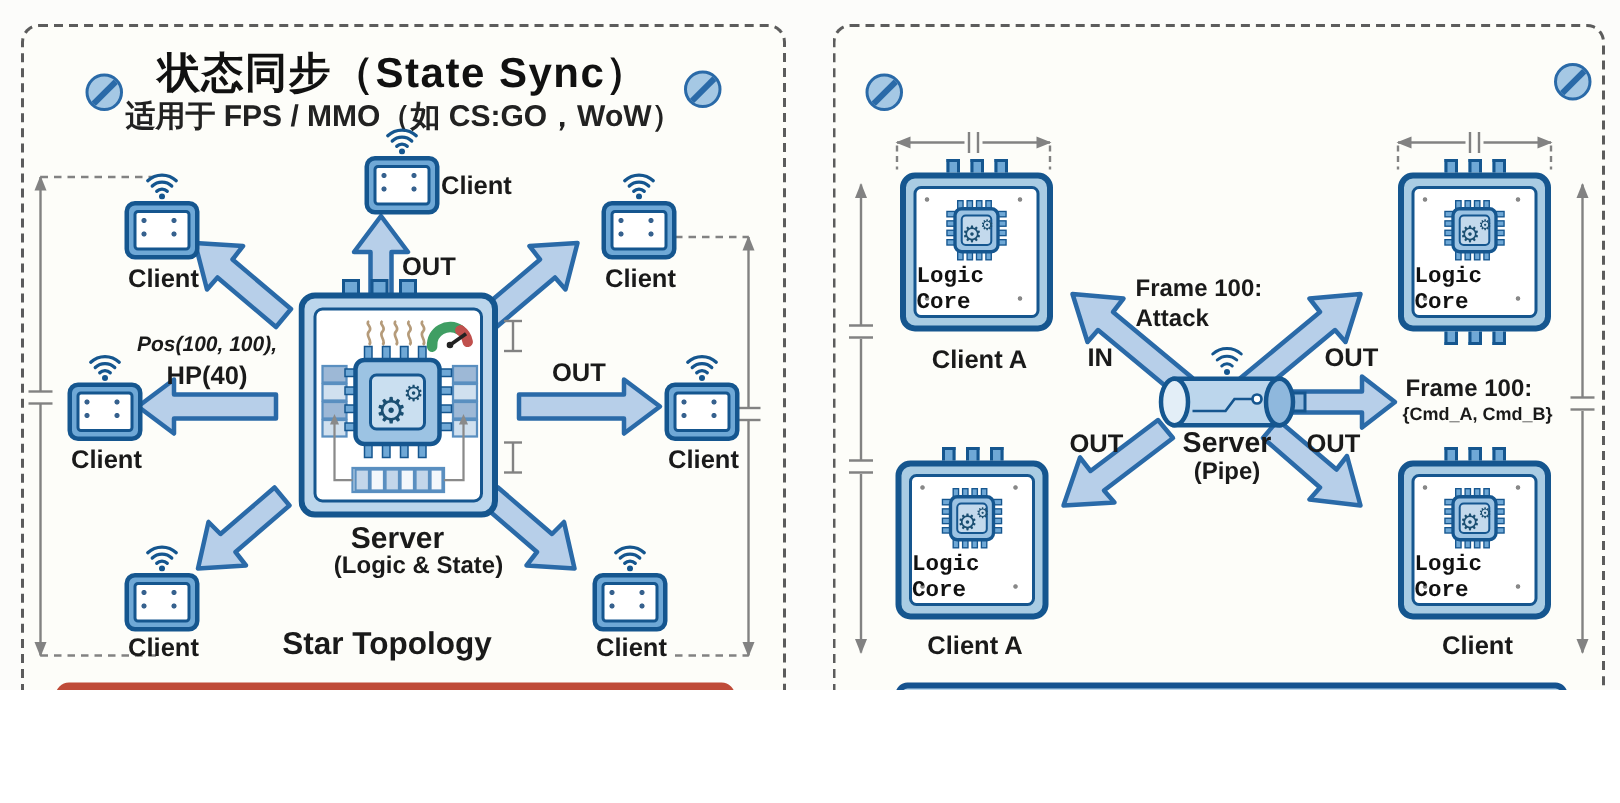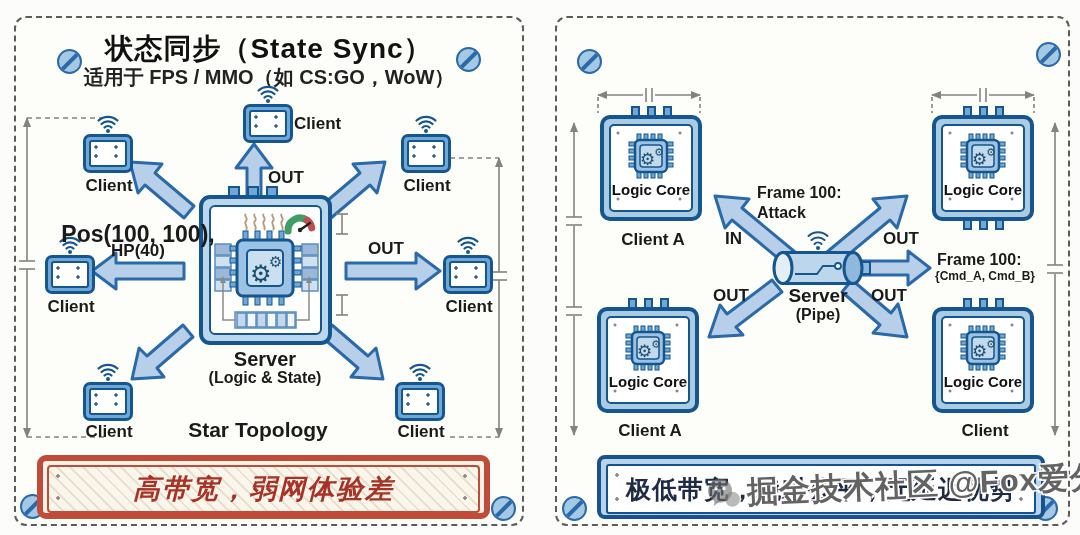--- a/index.html
+++ b/index.html
@@ -1,17 +1,17 @@
 <!DOCTYPE html>
 <html><head>
 <meta charset="utf-8">
 <style>
   html,body{margin:0;padding:0;}
   body{font-family:"Liberation Sans","DejaVu Sans",sans-serif;background:#fff;}
-  #stage{position:relative;width:1080px;height:535px;background:#fcfcfa;overflow:hidden;}
+  #stage{position:relative;width:1080px;height:460px;background:#fcfcfa;overflow:hidden;}
   .panel{position:absolute;border:2px dashed #5c5c5c;border-radius:12px;background:#fdfdf9;}
   #panel-left{left:14px;top:16px;width:506px;height:506px;}
   #panel-right{left:555px;top:16px;width:511px;height:506px;}
   .layer{position:absolute;left:0;top:0;pointer-events:none;}
   .abs{position:absolute;}
   .lbl{position:absolute;font-weight:bold;color:#1a1a1a;white-space:nowrap;line-height:1.1;}
   .lbl-c{transform:translateX(-50%);}
   .title{position:absolute;left:0;right:0;top:12px;text-align:center;font-size:28px;font-weight:bold;color:#111;letter-spacing:1px;}
   .subtitle{position:absolute;left:0;right:0;top:46px;text-align:center;font-size:20px;font-weight:600;color:#222;}
   
@@ -29,21 +29,21 @@
   .pins{display:flex;gap:7px;height:9px;}
   .pins span{width:9px;height:9px;background:#6fa8d6;border:2px solid #15568f;border-bottom:none;box-sizing:border-box;}
   .core-outer{position:relative;border:4px solid #15568f;background:#a9cce3;border-radius:10px;padding:5px;}
   .core-outer::before,.core-outer::after{content:"";position:absolute;top:22%;width:8px;height:52%;background:#a9cce3;border:2px solid #15568f;z-index:-1;}
   .core-outer::before{left:-11px;}
   .core-outer::after{right:-11px;}
   .core-inner{width:84px;height:88px;background:#fff;border:2px solid #15568f;border-radius:5px;display:flex;flex-direction:column;align-items:center;justify-content:flex-start;padding-top:6px;box-sizing:border-box;
      background-image:radial-gradient(circle,#888 1.2px,transparent 1.8px),radial-gradient(circle,#888 1.2px,transparent 1.8px),radial-gradient(circle,#888 1.2px,transparent 1.8px),radial-gradient(circle,#888 1.2px,transparent 1.8px);
      background-position:5px 5px,calc(100% - 9px) 5px,5px calc(100% - 9px),calc(100% - 9px) calc(100% - 9px);
      background-size:4px 4px;background-repeat:no-repeat;}
-  .core-label{font-size:15px;font-weight:bold;color:#111;margin-top:1px;}
+  .core-label{font-size:15px;font-weight:bold;color:#111;margin-top:1px;font-family:Liberation Mono, monospace;}
   
   .banner-red{position:absolute;border:6px solid #bf4b38;border-radius:9px;background:#f8f3e8;padding:4px;box-sizing:border-box;}
   .banner-red-inner{height:100%;border:2px solid #bf4b38;border-radius:4px;display:flex;align-items:center;justify-content:center;
      background:repeating-linear-gradient(45deg,rgba(190,165,130,0.28) 0 2px,rgba(0,0,0,0) 2px 9px),#faf6ec;
      background-image:radial-gradient(circle,#8a8a8a 1.5px,transparent 2px),radial-gradient(circle,#8a8a8a 1.5px,transparent 2px),radial-gradient(circle,#8a8a8a 1.5px,transparent 2px),radial-gradient(circle,#8a8a8a 1.5px,transparent 2px),repeating-linear-gradient(45deg,rgba(190,165,130,0.28) 0 2px,rgba(0,0,0,0) 2px 9px);
      background-position:7px 7px,calc(100% - 11px) 7px,7px calc(100% - 11px),calc(100% - 11px) calc(100% - 11px),0 0;
      background-size:4px 4px,4px 4px,4px 4px,4px 4px,auto;background-repeat:no-repeat,no-repeat,no-repeat,no-repeat,repeat;font-style:italic;}
   .banner-red-text{font-size:27px;font-weight:bold;color:#a93226;letter-spacing:2px;}
   .banner-blue{position:absolute;border:4px solid #15528f;border-radius:8px;background:#b8d4ea;padding:5px;box-sizing:border-box;}
   .banner-blue-inner{height:100%;border:2px solid #15528f;border-radius:3px;background:#fff;display:flex;align-items:center;justify-content:center;
@@ -287,25 +287,25 @@
     <div class="lbl" style="left:278px;top:97px;font-size:17px;">Client</div>
     <div class="lbl lbl-c" style="left:93px;top:159px;font-size:17px;">Client</div>
     <div class="lbl lbl-c" style="left:411px;top:159px;font-size:17px;">Client</div>
     <div class="lbl lbl-c" style="left:55px;top:280px;font-size:17px;">Client</div>
     <div class="lbl lbl-c" style="left:453px;top:280px;font-size:17px;">Client</div>
     <div class="lbl lbl-c" style="left:93px;top:405px;font-size:17px;">Client</div>
     <div class="lbl lbl-c" style="left:405px;top:405px;font-size:17px;">Client</div>
 
     <div class="lbl" style="left:252px;top:151px;font-size:17px;">OUT</div>
     <div class="lbl" style="left:352px;top:222px;font-size:17px;">OUT</div>
-    <div class="lbl lbl-c" style="left:122px;top:204px;font-size:23px;">Pos(100, 100),</div>
+    <div class="lbl lbl-c" style="left:122px;top:204px;font-size:14px;font-style:italic;">Pos(100, 100),</div>
     <div class="lbl lbl-c" style="left:122px;top:224px;font-size:17px;">HP(40)</div>
 
     <div class="lbl lbl-c" style="left:249px;top:330px;font-size:20px;">Server</div>
-    <div class="lbl lbl-c" style="left:249px;top:351px;font-size:16px;">(Logic &amp; State)</div>
+    <div class="lbl lbl-c" style="left:263px;top:351px;font-size:16px;">(Logic &amp; State)</div>
     <div class="lbl lbl-c" style="left:242px;top:400px;font-size:21px;">Star Topology</div>
 
     <div class="banner-red" style="left:21px;top:437px;width:453px;height:64px;">
       <div class="banner-red-inner">
         <span class="banner-red-text">高带宽，弱网体验差</span>
       </div>
     </div>
   </div>
 
   <div class="panel" id="panel-right">

